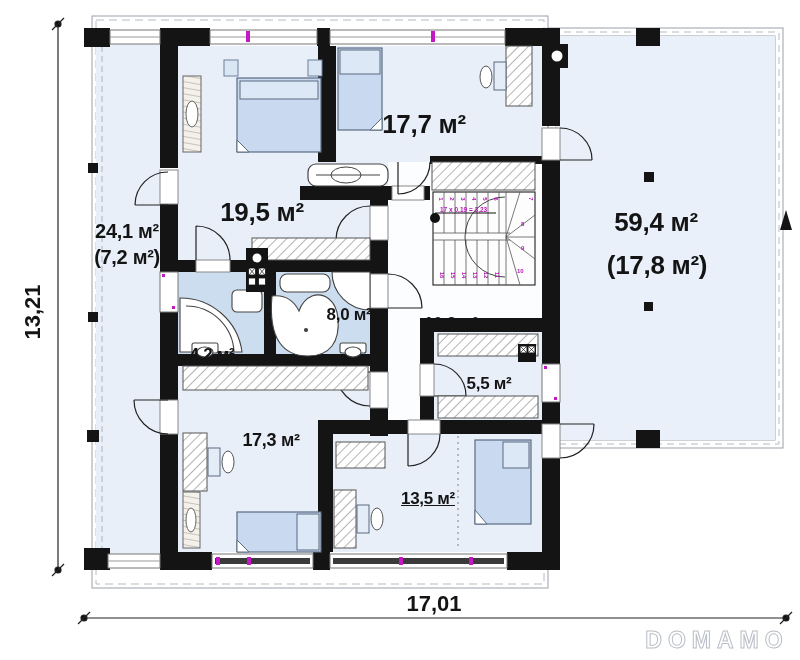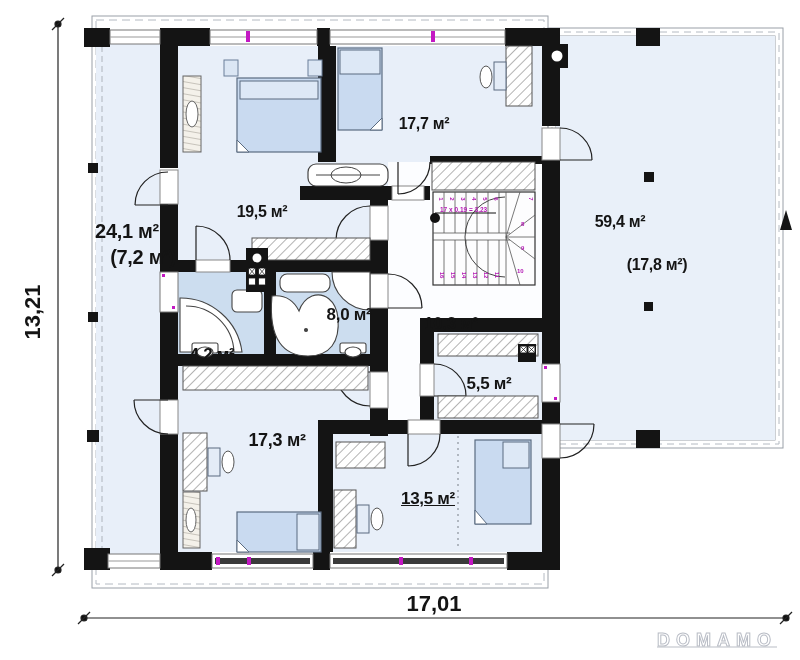--- a/index.html
+++ b/index.html
@@ -1,30 +1,30 @@
 <!DOCTYPE html>
 <html><head>
 <meta charset="utf-8">
 <style>
   html,body{margin:0;padding:0;background:#fff;}
   #canvas{position:relative;width:800px;height:660px;background:#ffffff;overflow:hidden;
           font-family:"Liberation Sans",sans-serif;}
   svg{position:absolute;left:0;top:0;}
   .lbl{position:absolute;font-weight:bold;color:#141414;white-space:nowrap;
        transform:translate(-50%,-50%);letter-spacing:-0.3px;}
-  .f21{font-size:16px;} .f20{font-size:20px;} .f18{font-size:18px;margin-left:6px;} .f17{font-size:17px;}
+  .f21{font-size:26px;} .f20{font-size:20px;} .f18{font-size:18px;} .f17{font-size:17px;}
   .dim{font-size:22px;letter-spacing:0;}
   .dim-v{transform:translate(-50%,-50%) rotate(-90deg);}
   .stairnote{position:absolute;font-size:6.5px;font-weight:bold;color:#b317b3;white-space:nowrap;}
   .stepnum{position:absolute;font-size:6px;font-weight:bold;color:#b317b3;line-height:6px;}
   .rot{transform:rotate(90deg);}
   .wm{position:absolute;font-weight:bold;color:rgba(255,255,255,0.05);
       -webkit-text-stroke:1px #c6cad3;transform:translate(-50%,-50%);}
   .wm-center{font-size:26px;letter-spacing:9px;}
-  .wm-logo{font-size:18px;letter-spacing:6px;text-decoration:underline;-webkit-text-stroke:1px #b9bdc6;}
+  .wm-logo{font-size:23px;letter-spacing:6px;-webkit-text-stroke:1px #b9bdc6;}
 </style>
 </head>
 <body>
 
 <div id="canvas">
 
 <svg width="800" height="660" viewBox="0 0 800 660">
   <defs>
     <pattern id="hatch" width="7" height="7" patternUnits="userSpaceOnUse" patternTransform="rotate(45)">
       <rect width="7" height="7" fill="#ffffff"></rect>
@@ -300,24 +300,24 @@
         <line x1="52" y1="576" x2="64" y2="564"></line>
     <line x1="84" y1="618" x2="786" y2="618"></line>
     <circle cx="84" cy="618" r="3" fill="#111"></circle>
         <circle cx="786" cy="618" r="3" fill="#111"></circle>
     <line x1="78" y1="624" x2="90" y2="612"></line>
         <line x1="780" y1="624" x2="792" y2="612"></line>
   </g>
 </svg>
 
   <div class="lbl f20" style="left:127px;top:231px;">24,1 м²</div>
-  <div class="lbl f20" style="left:143px;top:257px;text-align:center;">(7,2 м²)</div>
+  <div class="lbl f20" style="left:127px;top:257px;text-align:center;">(7,2 м²)</div>
   <div class="lbl f21" style="left:262px;top:212px;">19,5 м²</div>
   <div class="lbl f21" style="left:424px;top:124px;">17,7 м²</div>
-  <div class="lbl f21" style="left:620px;top:222px;text-align:center;">59,4 м²</div>
+  <div class="lbl f21" style="left:656px;top:222px;text-align:center;">59,4 м²</div>
   <div class="lbl f21" style="left:657px;top:249px;margin-top:16px;">(17,8 м²)</div>
   <div class="lbl f17" style="left:451px;top:300px;margin-top:24px;">10,3 м²</div>
   <div class="lbl f17" style="left:212px;top:318px;margin-top:37px;">4,2 м²</div>
   <div class="lbl f17" style="left:349px;top:315px;">8,0 м²</div>
   <div class="lbl f17" style="left:489px;top:384px;">5,5 м²</div>
   <div class="lbl f18" style="left:271px;top:440px;">17,3 м²</div>
   <div class="lbl f17" style="left:428px;top:499px;text-decoration:underline;">13,5 м²</div>
 
   <div class="lbl dim dim-v" style="left:33px;top:312px;">13,21</div>
   <div class="lbl dim" style="left:434px;top:604px;">17,01</div>

